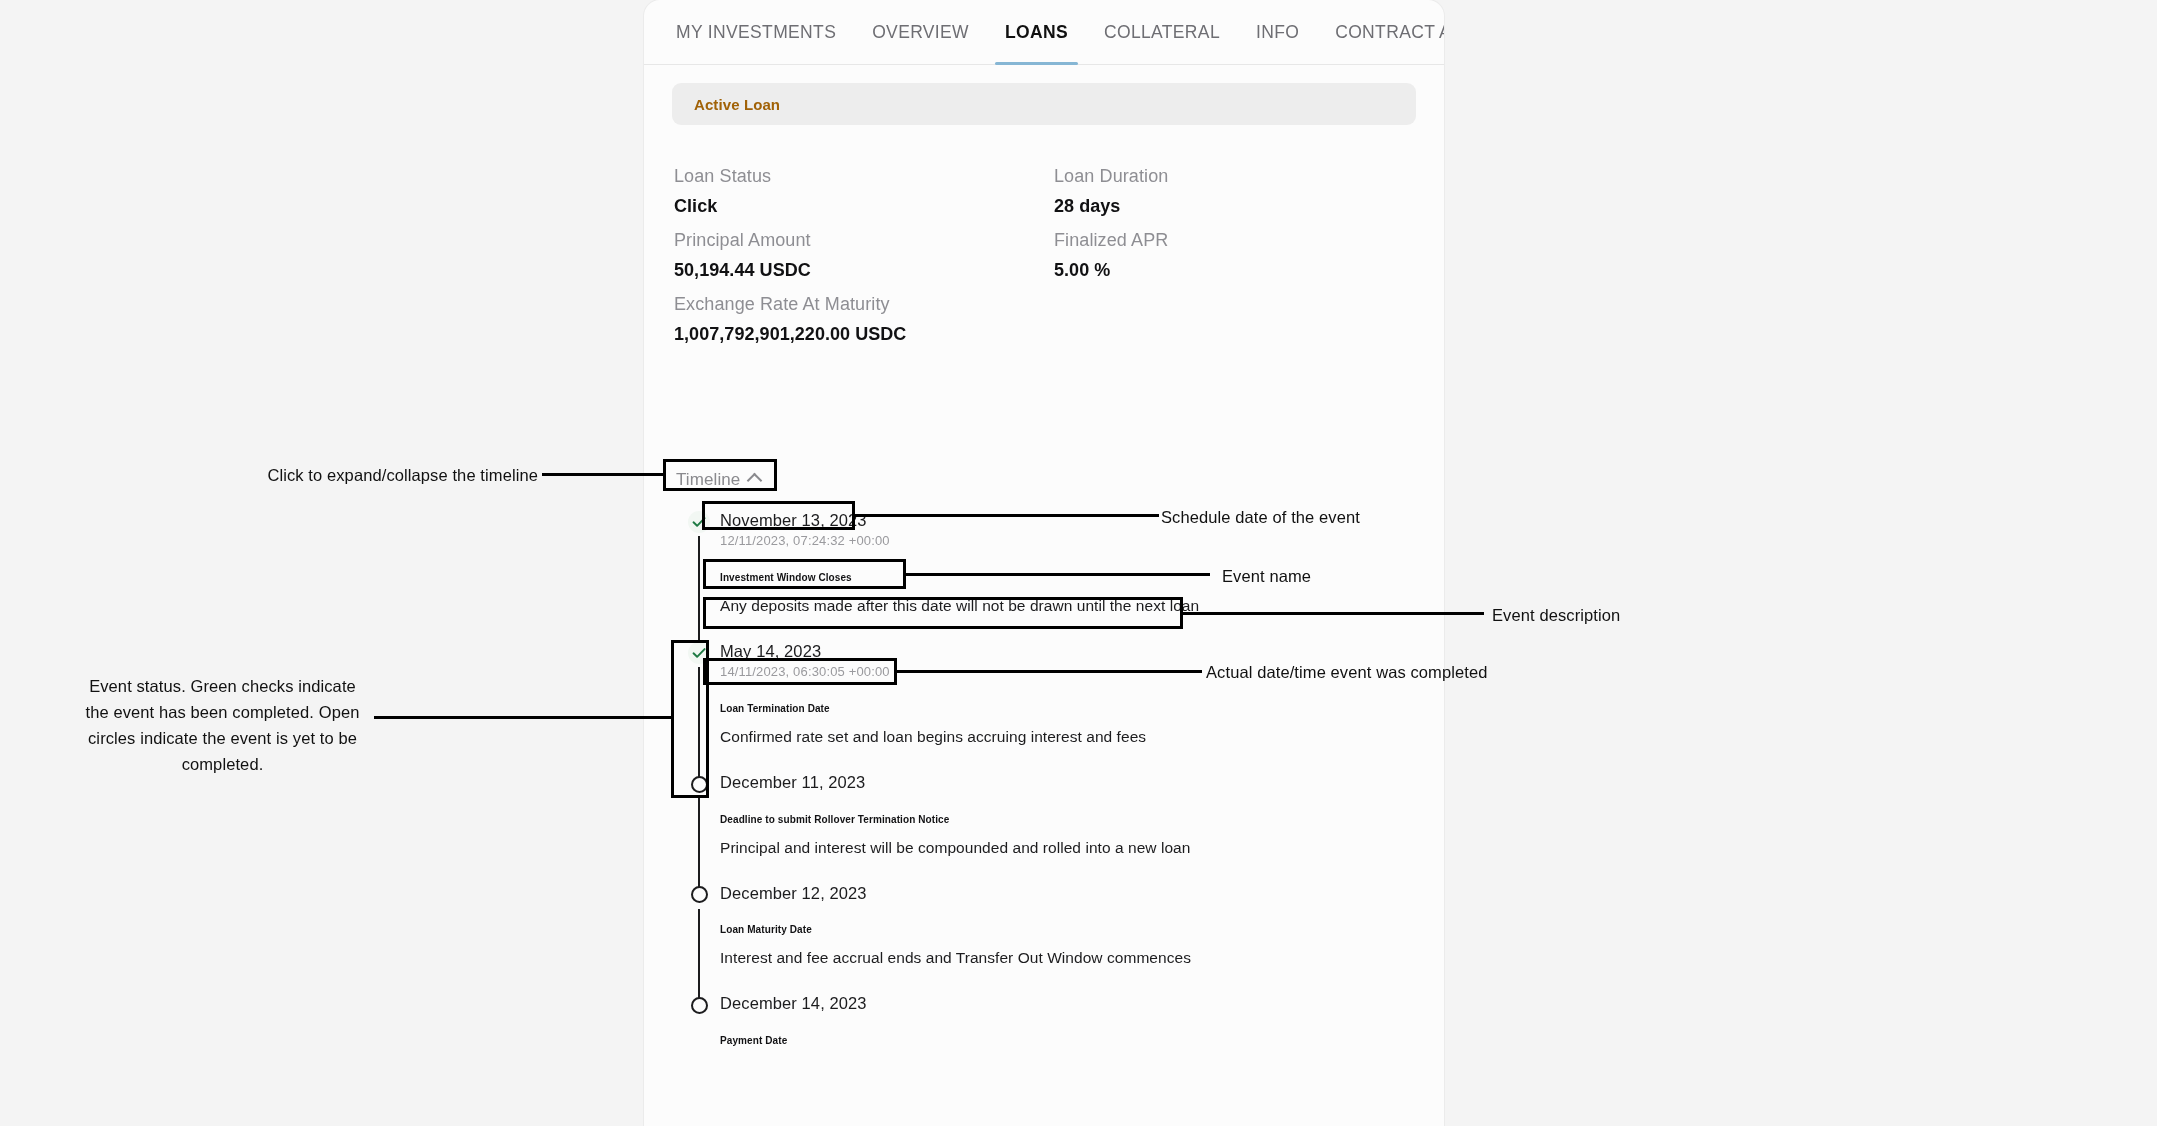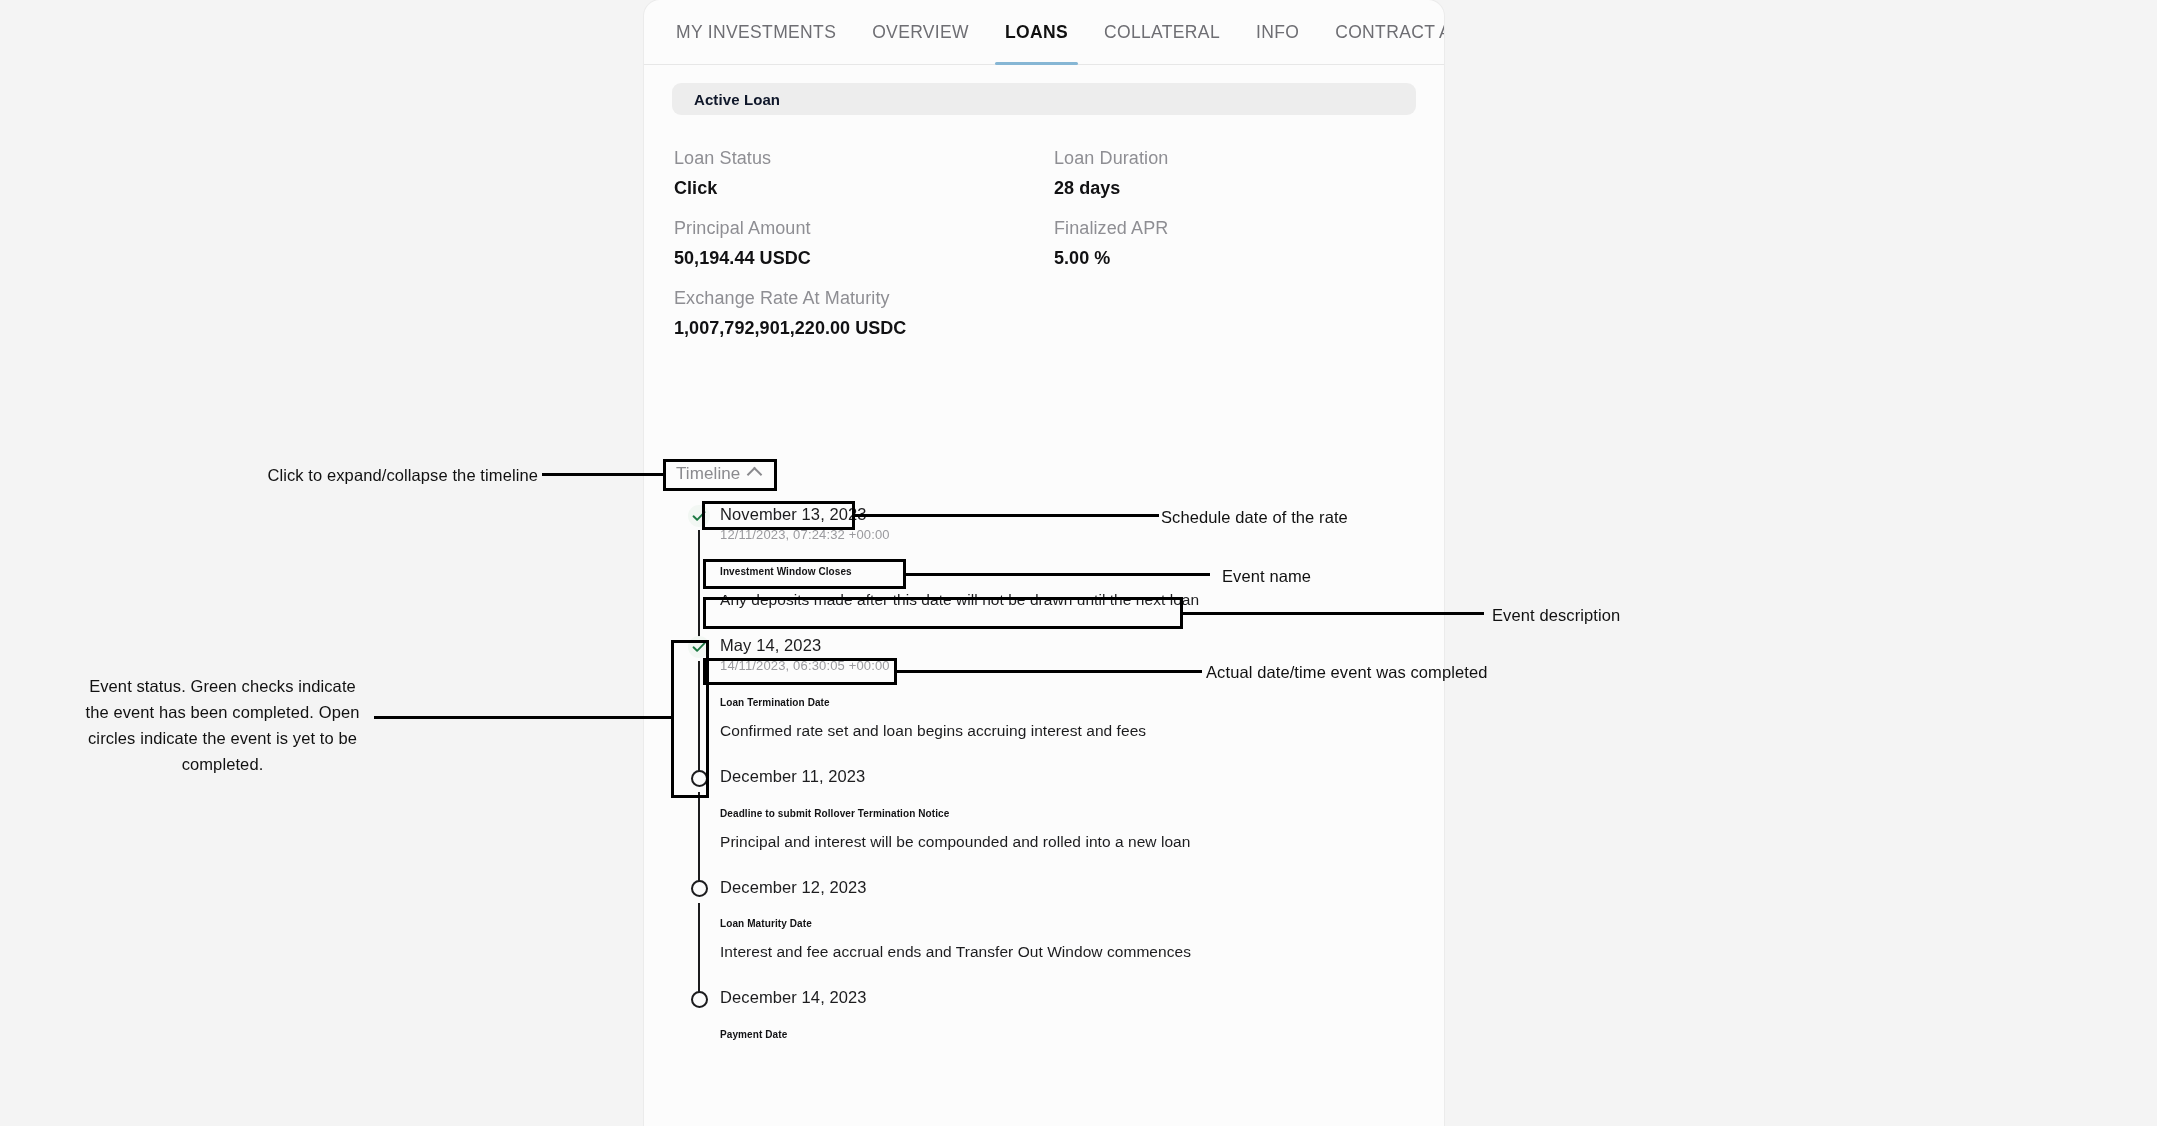--- a/index.html
+++ b/index.html
@@ -73,36 +73,36 @@
     background: #86b6d4;
     border-radius: 2px;
   }
 
   
   #card-body { padding: 18px 28px 0 28px; }
 
   #section-header {
     background: #ededed;
     border-radius: 9px;
-    height: 32px;
+    height: 42px;
     display: flex;
     align-items: center;
     padding: 0 22px;
     font-size: 15px;
     font-weight: 700;
-    color: #0f172a;
+    color: #a16207;
     letter-spacing: 0.1px;
   }
 
   
   #details {
-    margin-top: 30px;
+    margin-top: 38px;
     display: grid;
     grid-template-columns: 380px 1fr;
-    row-gap: 14px;
+    row-gap: 8px;
     padding-left: 2px;
   }
   .field-label {
     font-size: 18px;
     color: #8e8e93;
     letter-spacing: 0.1px;
     line-height: 1.45;
   }
   .field-value {
     font-size: 18px;
@@ -370,21 +370,21 @@
 </div>
 
 <div id="annots">
 
   <div class="ann-box" style="left:663px; top:459px; width:114px; height:32px;"></div>
   <div class="ann-rule" style="left:542px; top:473px; width:122px;"></div>
   <div class="ann-text" style="left:228px; top:463px; width:310px; text-align:right;">Click to expand/collapse the timeline</div>
 
   <div class="ann-box" style="left:702px; top:501px; width:153px; height:29px;"></div>
   <div class="ann-rule" style="left:854px; top:514px; width:305px;"></div>
-  <div class="ann-text" style="left:1161px; top:505px;">Schedule date of the rate</div>
+  <div class="ann-text" style="left:1161px; top:505px;">Schedule date of the event</div>
 
   <div class="ann-box" style="left:703px; top:559px; width:203px; height:30px;"></div>
   <div class="ann-rule" style="left:905px; top:573px; width:305px;"></div>
   <div class="ann-text" style="left:1222px; top:564px;">Event name</div>
 
   <div class="ann-box" style="left:703px; top:597px; width:480px; height:32px;"></div>
   <div class="ann-rule" style="left:1182px; top:612px; width:302px;"></div>
   <div class="ann-text" style="left:1492px; top:603px;">Event description</div>
 
   <div class="ann-box" style="left:703px; top:658px; width:194px; height:27px;"></div>

